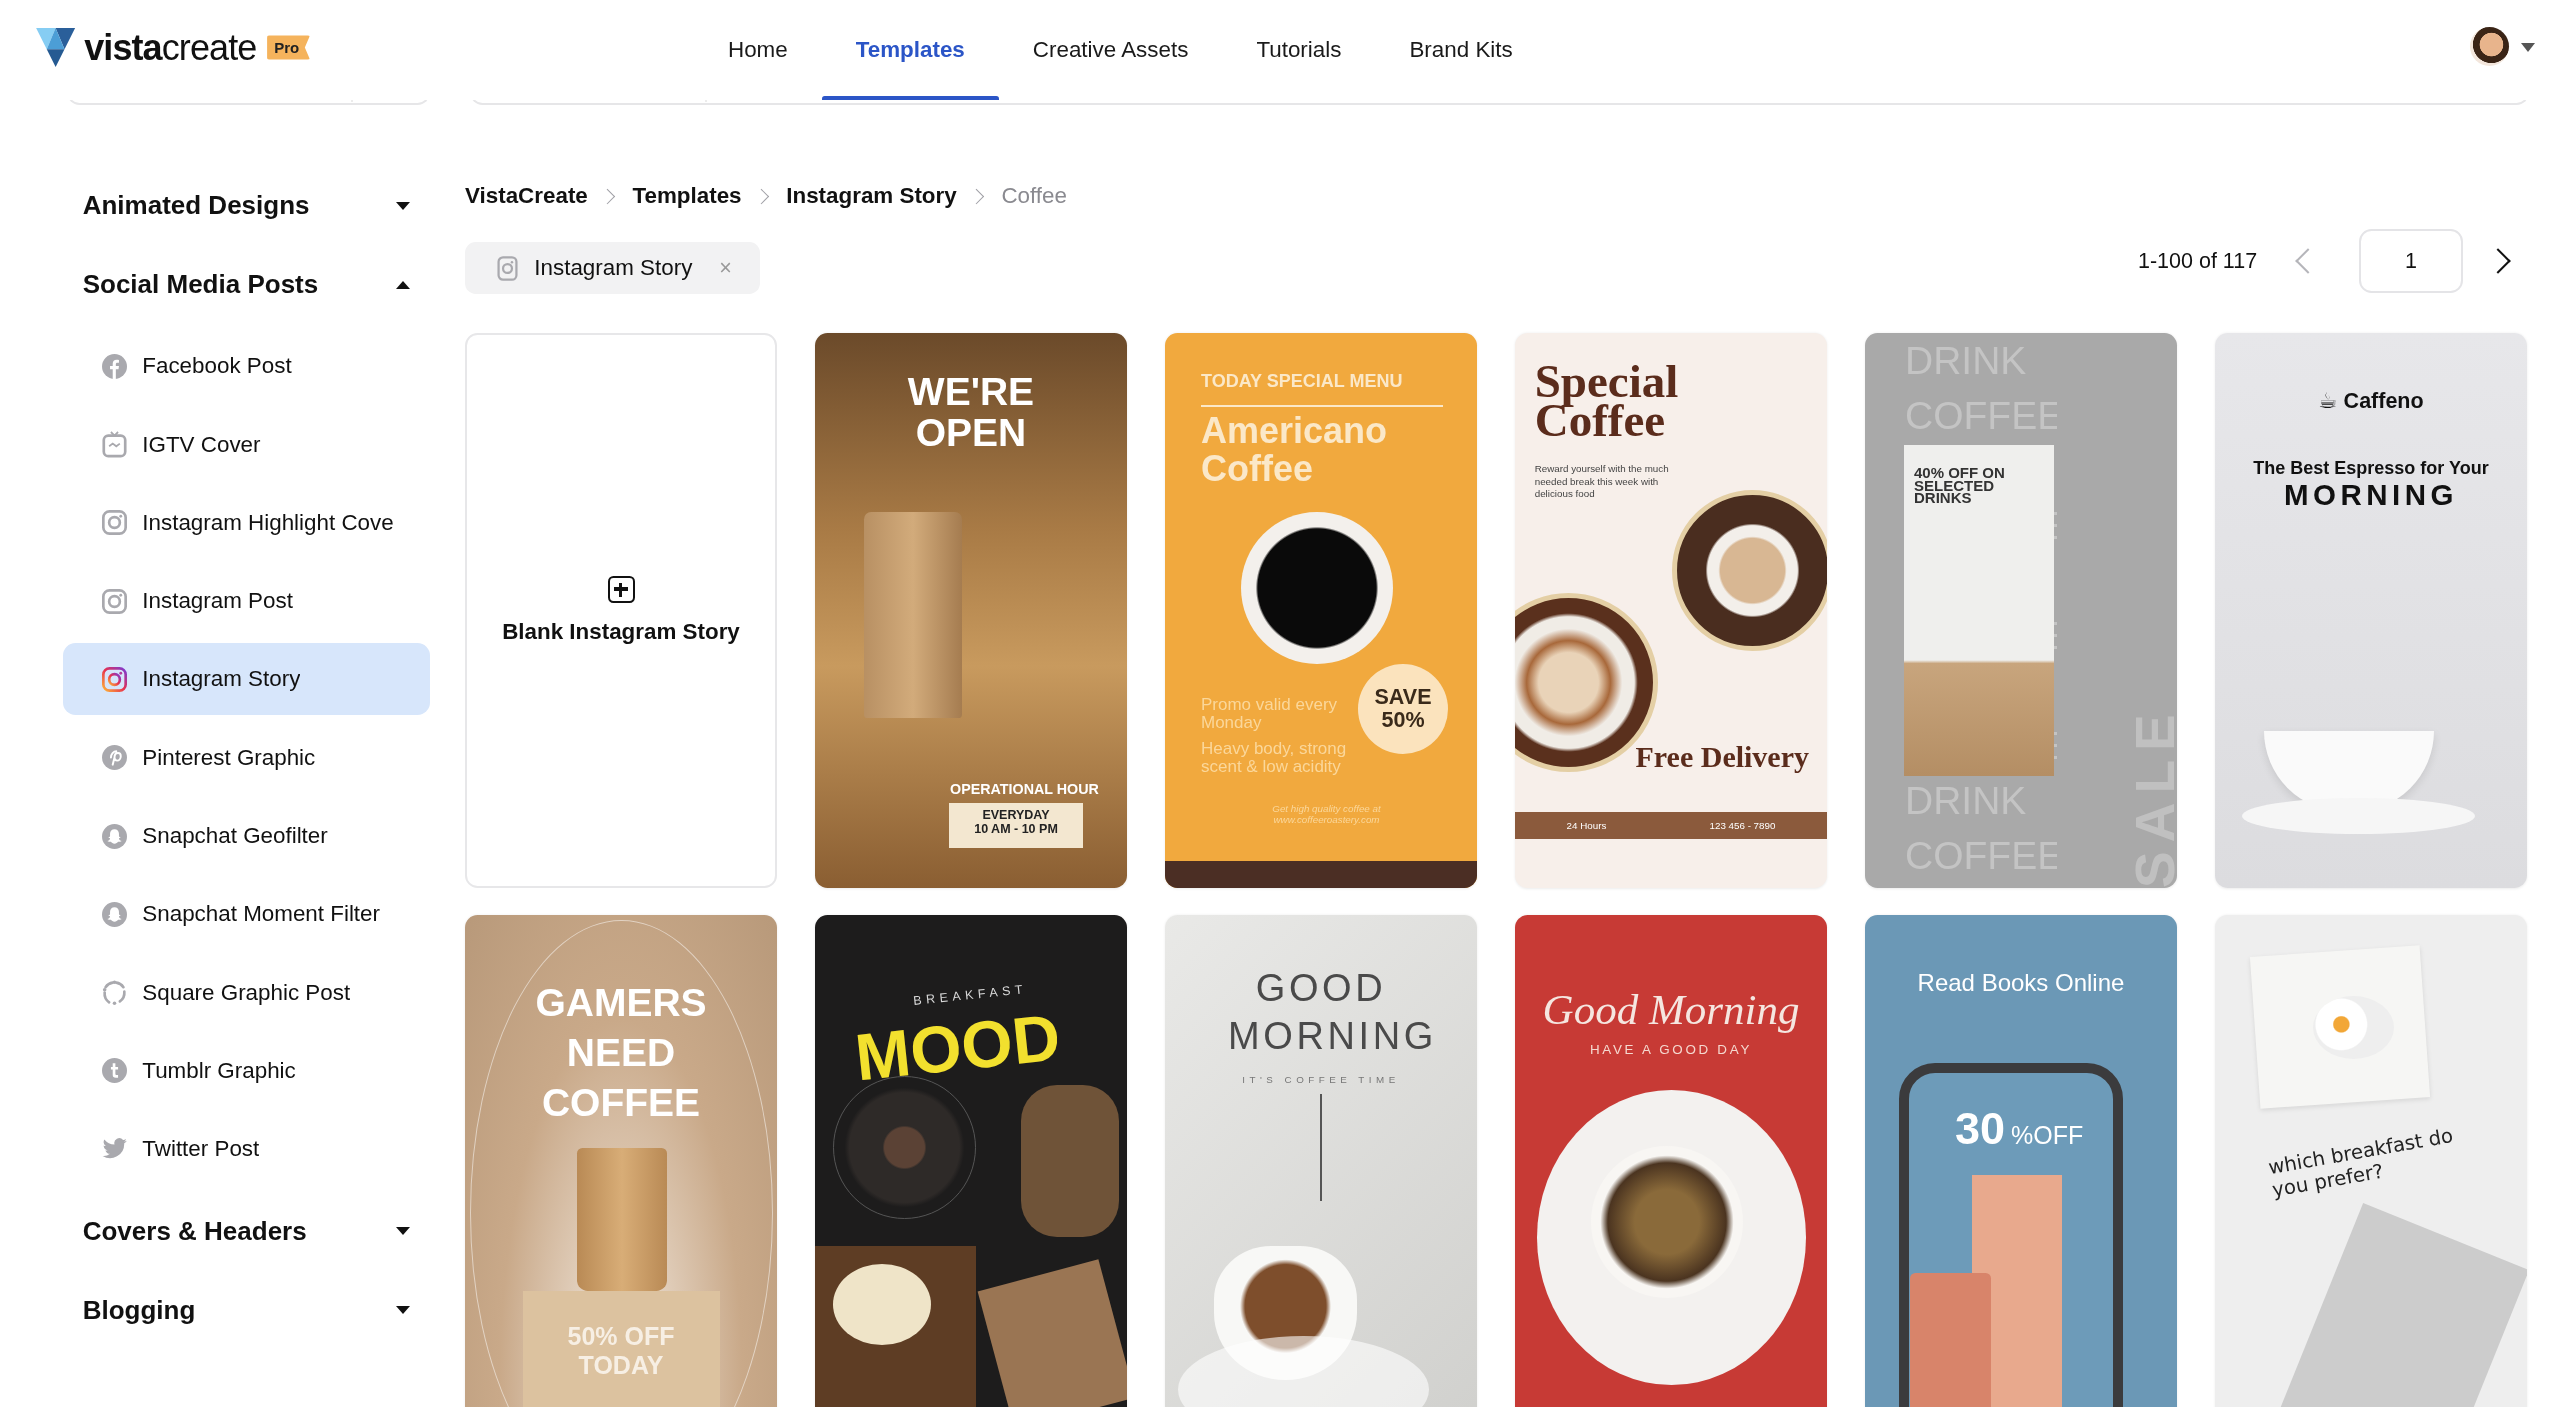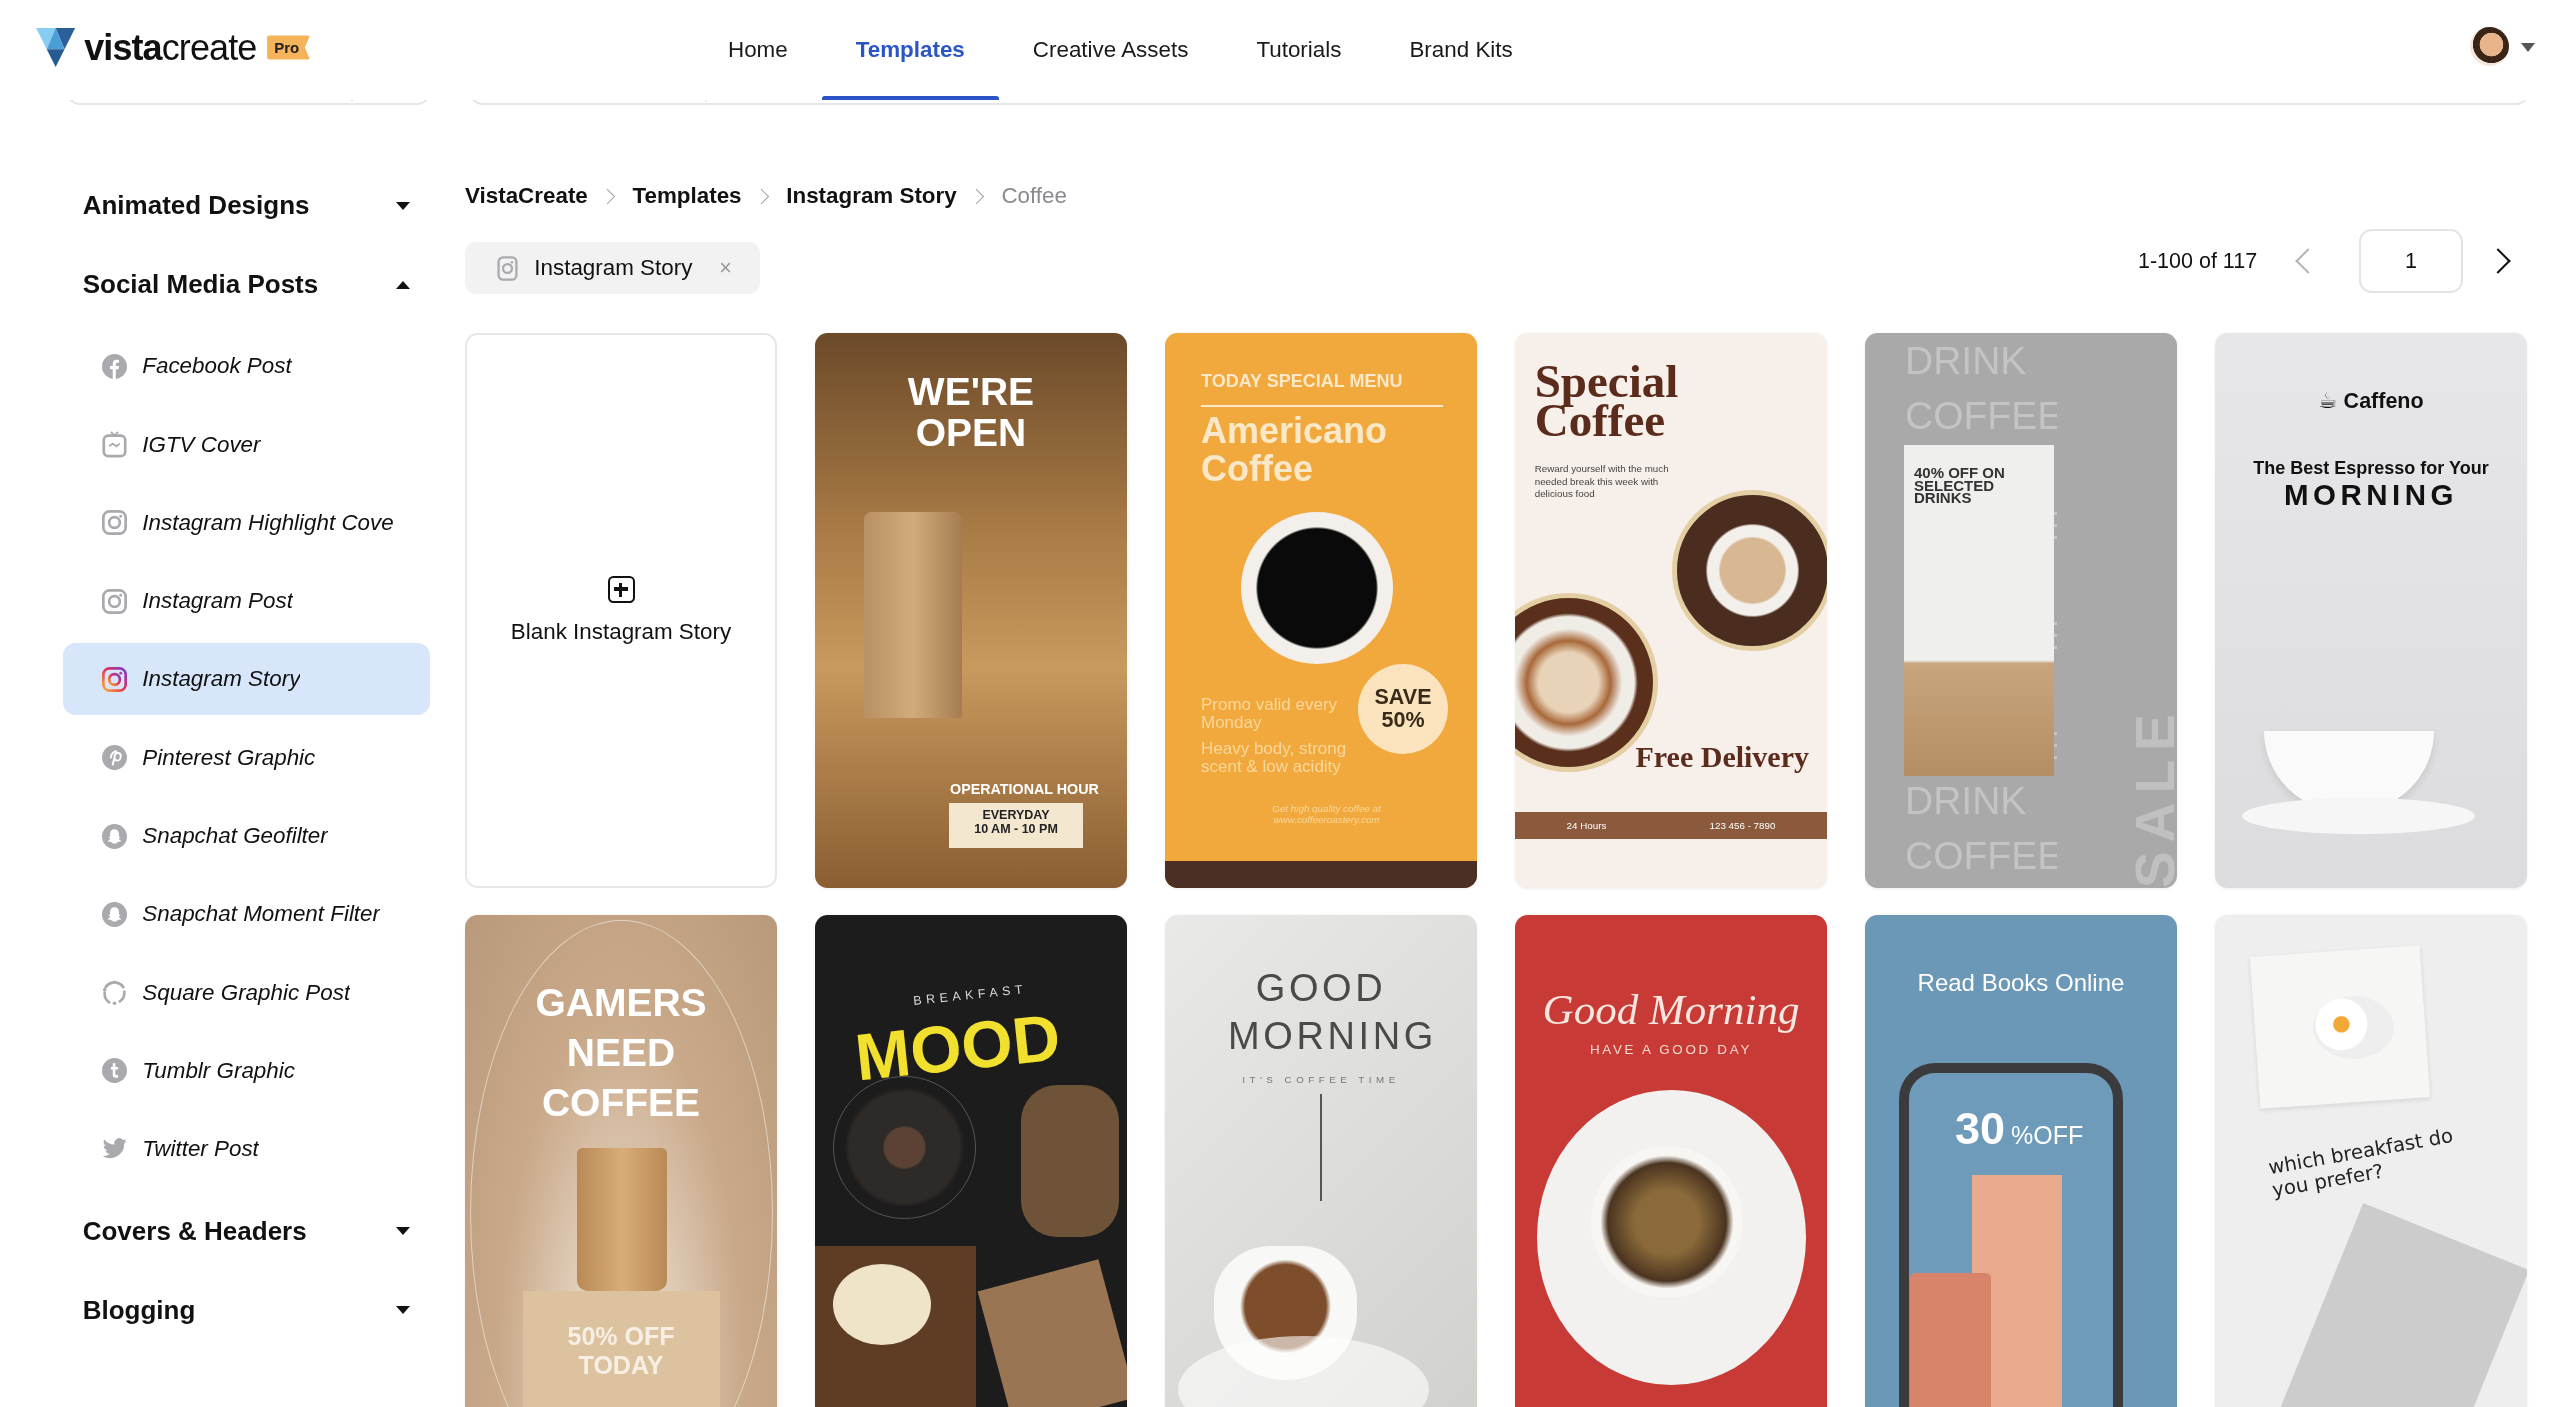--- a/index.html
+++ b/index.html
@@ -25,21 +25,21 @@
   .strip-divider { position: absolute; top: 0; width: 1.8px; height: 27px; background: #ececec; }
 
   
   .sidebar { position: absolute; left: 63px; top: 166px; width: 367px; }
   .cat { display: flex; align-items: center; justify-content: space-between; height: 79px; padding: 0 19.7px 0 19.7px; font-size: 26px; font-weight: 700; color: #111; cursor: pointer; }
   .caret-down { width: 0; height: 0; border-left: 7.2px solid transparent; border-right: 7.2px solid transparent; border-top: 8px solid #111; }
   .caret-up { width: 0; height: 0; border-left: 7.2px solid transparent; border-right: 7.2px solid transparent; border-bottom: 8px solid #111; }
   .sub { display: flex; align-items: center; height: 72px; margin: 6.3px 0; padding-left: 38px; font-size: 22.4px; color: #111; border-radius: 12.5px; cursor: pointer; white-space: nowrap; overflow: hidden; }
   .sub.active { background: #d7e6fb; }
   .sub .ico { width: 27px; height: 27px; margin-right: 14.3px; flex-shrink: 0; display: flex; align-items: center; justify-content: center; }
-  .sub .label { max-width: 251px; overflow: hidden; white-space: nowrap; font-style: italic; }
+  .sub .label { max-width: 251px; overflow: hidden; white-space: nowrap; }
 
   
   .breadcrumb { position: absolute; left: 465px; top: 183px; display: flex; align-items: center; font-size: 22.4px; }
   .crumb { color: #111; font-weight: 600; cursor: pointer; }
   .crumb.current { color: #8a8a90; font-weight: 400; cursor: default; }
   .crumb-sep { width: 10.7px; height: 10.7px; border-top: 1.8px solid #a0a0a6; border-right: 1.8px solid #a0a0a6; transform: rotate(45deg); margin: 0 19.7px 0 14.3px; }
 
   .chip { position: absolute; left: 465px; top: 242px; height: 52px; width: 295px; background: #f2f2f3; border-radius: 10.7px; display: flex; align-items: center; padding-left: 30px; font-size: 22.4px; color: #111; }
   .chip .ico { width: 25px; height: 25px; margin-right: 14.3px; }
   .chip .chip-x { margin-left: 27px; color: #999; font-size: 21.5px; cursor: pointer; }
@@ -50,21 +50,21 @@
   .pager-input { position: absolute; left: 284px; top: 0; width: 104px; height: 64px; border: 2.7px solid #e4e4e7; border-radius: 12.5px; font-size: 21.5px; text-align: center; font-family: "Liberation Sans", sans-serif; color: #111; background: #fff; }
   .pager-next { position: absolute; left: 414px; top: 23px; width: 18px; height: 18px; border-right: 2.7px solid #111; border-top: 2.7px solid #111; transform: rotate(45deg); cursor: pointer; }
 
   .grid { position: absolute; left: 465px; top: 333px; width: 2068px; display: grid; grid-template-columns: repeat(6, 312px); column-gap: 38px; row-gap: 27px; }
   .card { height: 555px; border-radius: 12.5px; overflow: hidden; position: relative; cursor: pointer; box-shadow: 0 0.9px 2.7px rgba(0,0,0,0.08); }
   .card .t { position: absolute; left: 0; right: 0; text-align: center; }
   .blank { border: 2.7px solid #e7e7e9; background: #fff; display: flex; flex-direction: column; align-items: center; justify-content: center; box-shadow: none; }
   .blank-plus { width: 27px; height: 27px; border: 2.7px solid #111; border-radius: 5.4px; position: relative; margin-bottom: 16px; }
   .blank-plus::before { content: ""; position: absolute; left: 4.5px; right: 4.5px; top: 9px; height: 3.6px; background: #111; }
   .blank-plus::after { content: ""; position: absolute; top: 4.5px; bottom: 4.5px; left: 9px; width: 3.6px; background: #111; }
-  .blank-label { font-size: 22.4px; font-weight: 400; color: #111; }
+  .blank-label { font-size: 22.4px; font-weight: 700; color: #111; }
 
   
   .c1 { background: linear-gradient(180deg, #6b4a2a 0%, #a87a45 35%, #c89a5e 60%, #8a5e32 100%); }
   .c2 { background: #f1a93e; }
   .c3 { background: #f7efea; }
   .c4 { background: #a9a9a9; }
   .c5 { background: linear-gradient(180deg, #e7e7ea, #dcdcdf); }
   .c6 { background: radial-gradient(ellipse at 50% 85%, #f4ece3 0%, #c9a989 55%, #b8997a 100%); }
   .c7 { background: #1d1c1c; }
   .c8 { background: linear-gradient(135deg, #e9e9e7, #cfcfcc); }

